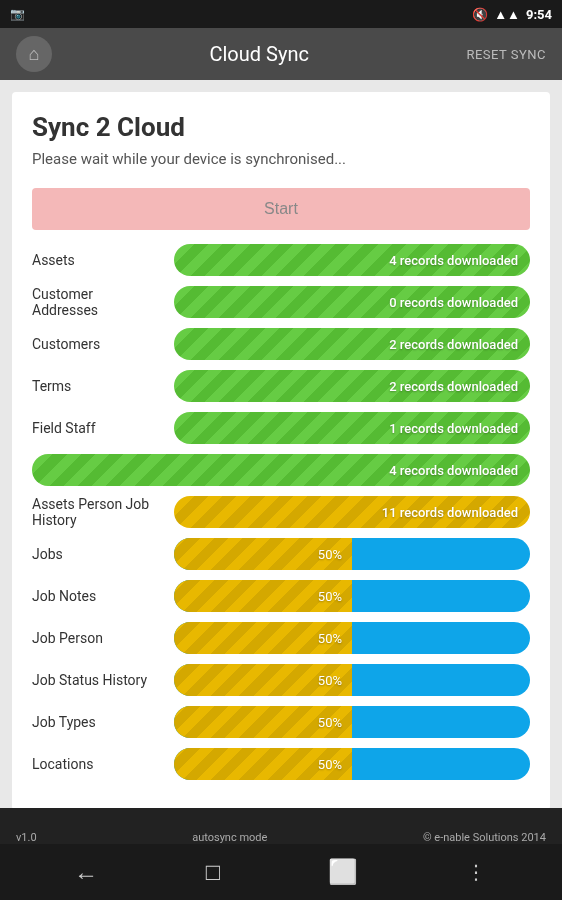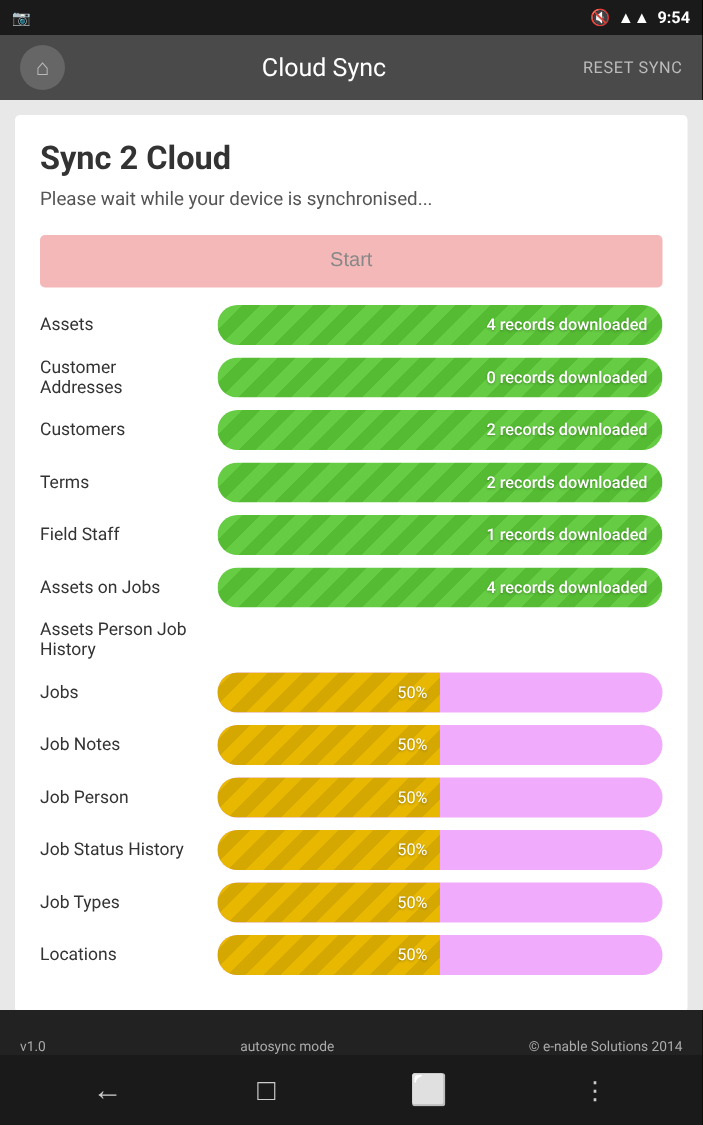--- a/index.html
+++ b/index.html
@@ -120,21 +120,21 @@
       font-size: 14px;
       color: #333;
       flex-shrink: 0;
     }
 
     .progress-wrap {
       flex: 1;
       height: 32px;
       border-radius: 20px;
       overflow: hidden;
-      background: #f0abfc;
+      background: #0ea5e9;
       position: relative;
       text-align: right;
     }
 
     
     .bar-full-green {
       width: 100%;
       height: 100%;
       background: repeating-linear-gradient(
         -45deg,
@@ -294,27 +294,29 @@
             <div class="bar-full-green">2 records downloaded</div>
           </div>
         </div>
         <div class="sync-row">
           <div class="sync-label">Field Staff</div>
           <div class="progress-wrap">
             <div class="bar-full-green">1 records downloaded</div>
           </div>
         </div>
         <div class="sync-row">
-          <div class="sync-label">Assets on Jobs</div>
           <div class="progress-wrap">
             <div class="bar-full-green">4 records downloaded</div>
           </div>
         </div>
         <div class="sync-row">
           <div class="sync-label">Assets Person Job History</div>
+          <div class="progress-wrap">
+            <div class="bar-full-gold">11 records downloaded</div>
+          </div>
         </div>
         <div class="sync-row">
           <div class="sync-label">Jobs</div>
           <div class="progress-wrap">
             <div class="bar-half">
               <div class="bar-half-fill">50%</div>
             </div>
           </div>
         </div>
         <div class="sync-row">

